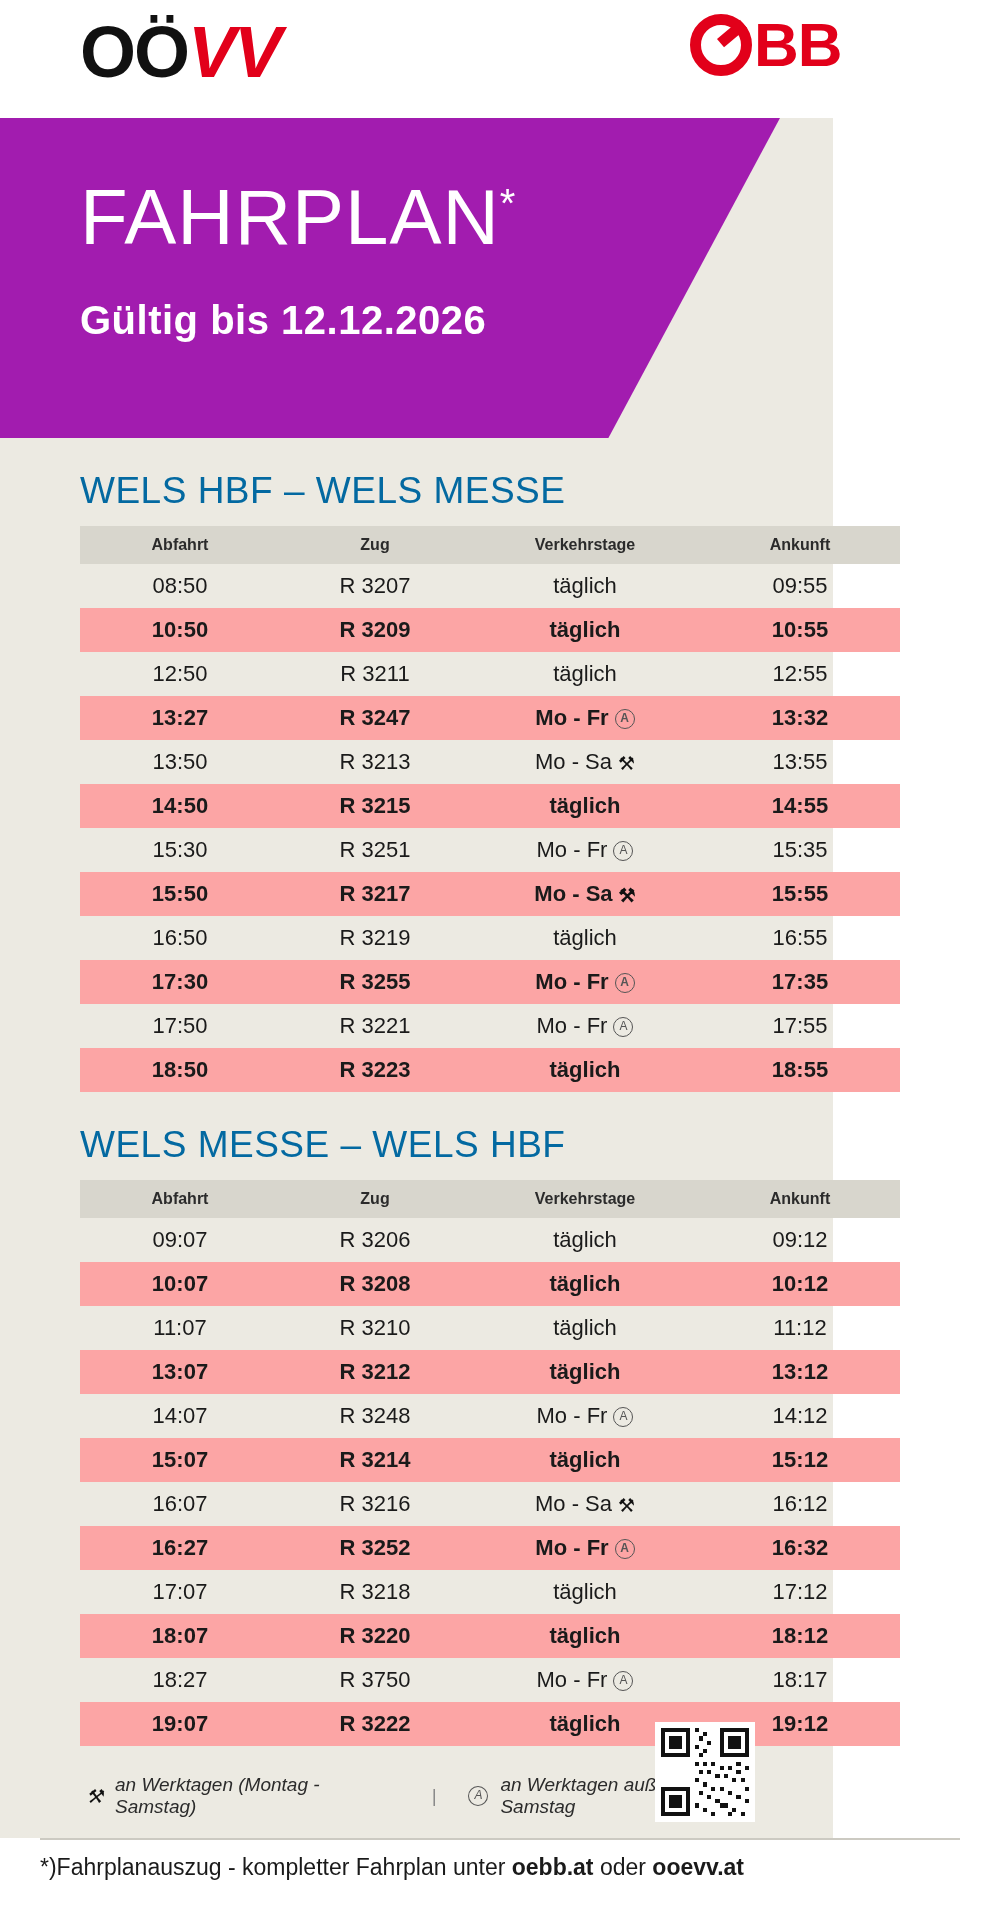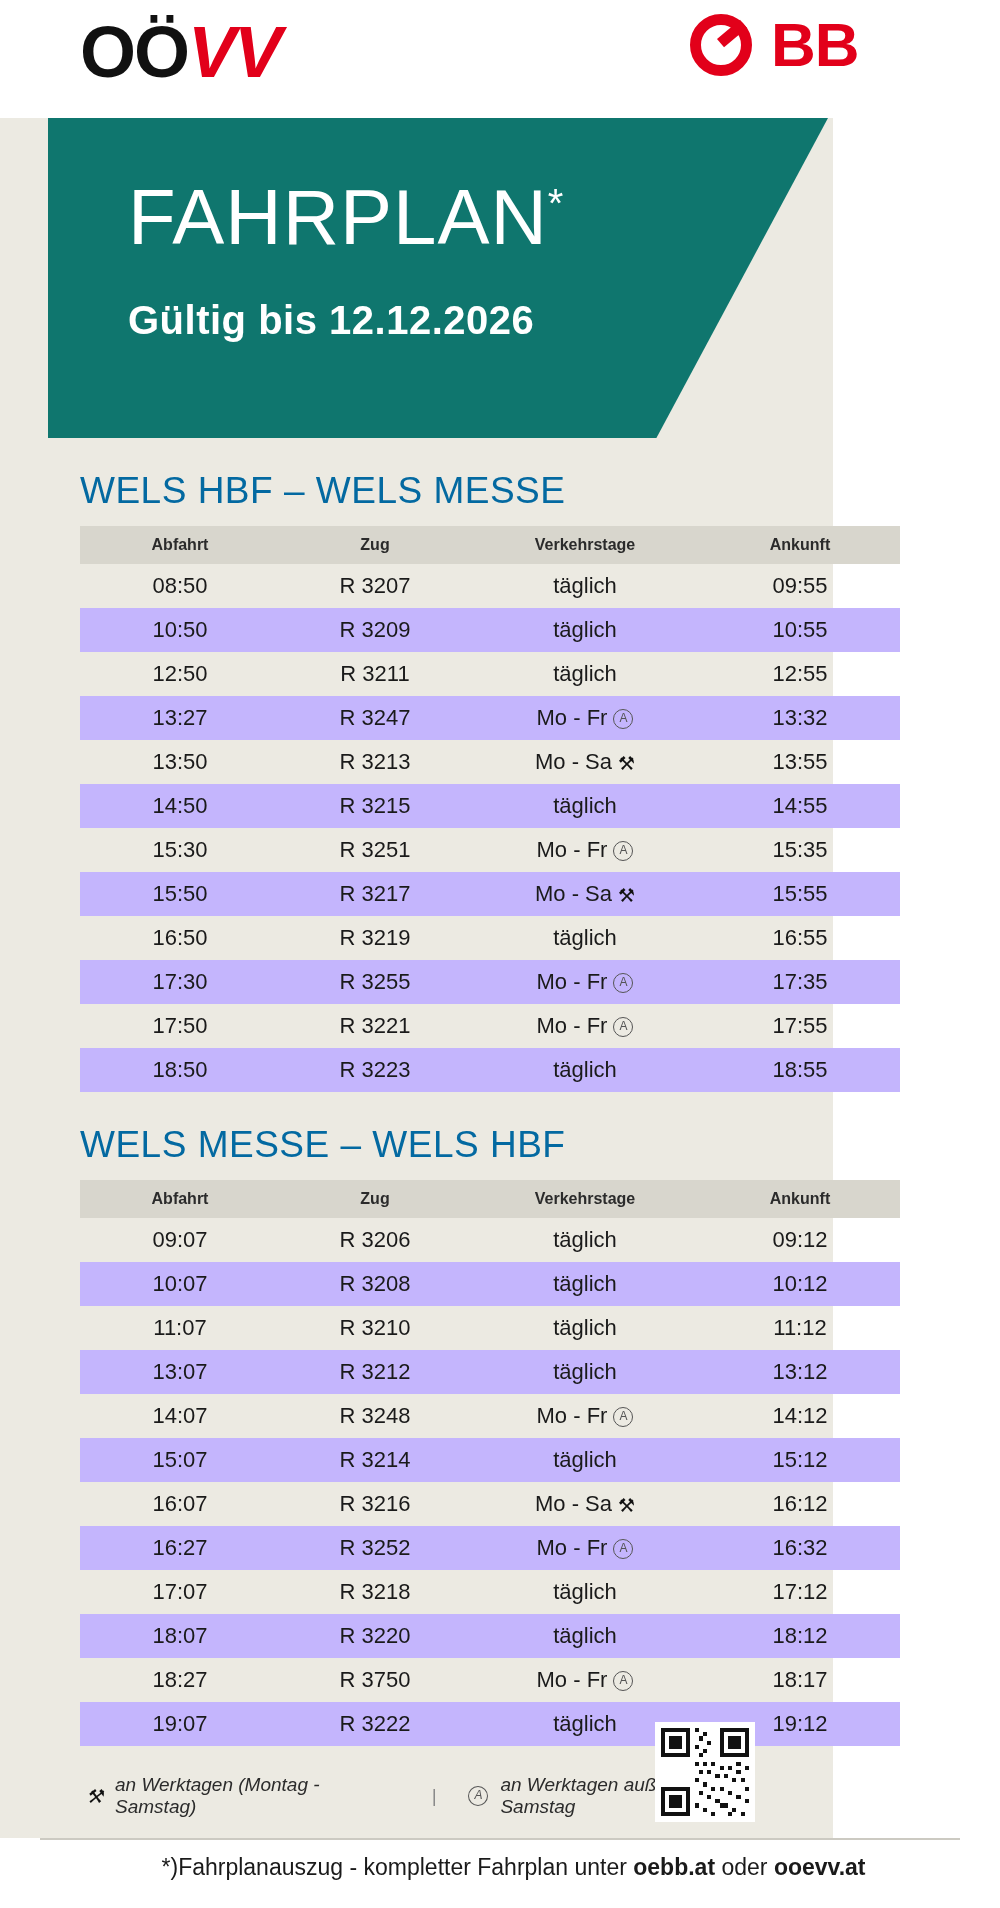--- a/index.html
+++ b/index.html
@@ -10,66 +10,66 @@
     -webkit-font-smoothing:antialiased;
     overflow:hidden;
   }
   .page{position:relative;width:833px;height:1908px;background:#ffffff;}
 
   
   .logos{position:relative;height:118px;background:#ffffff;}
   .ooevv{position:absolute;left:80px;top:16px;display:flex;align-items:center;}
   .ooevv .oo{font-weight:bold;font-size:72px;letter-spacing:-2px;color:#111111;line-height:1;}
   .ooevv .vv{font-weight:bold;font-size:72px;letter-spacing:-2px;color:#e2001a;line-height:1;font-style:italic;}
-  .oebb{position:absolute;left:690px;top:14px;display:flex;align-items:center;gap:17px;}
+  .oebb{position:absolute;left:690px;top:14px;display:flex;align-items:center;}
   .oebb-o{position:relative;width:62px;height:62px;border-radius:50%;border:11px solid #e2001a;box-sizing:border-box;}
   .oebb-o:after{content:"";position:absolute;width:30px;height:11px;background:#e2001a;transform:rotate(-40deg);left:16px;top:3px;}
   .oebb-txt{font-weight:bold;font-size:62px;color:#e2001a;line-height:1;margin-left:2px;letter-spacing:-1px;}
 
   
   .sheet{position:relative;background:#eceae2;height:1790px;}
 
   
-  .banner{position:relative;width:780px;height:320px;background:#0f766e;
-          clip-path:polygon(0 0, 100% 0, 78% 100%, 0 100%);margin-left:48px;}
+  .banner{position:relative;width:780px;height:320px;background:#a21caf;
+          clip-path:polygon(0 0, 100% 0, 78% 100%, 0 100%);}
   .banner h1{margin:0;position:absolute;left:80px;top:60px;color:#ffffff;
              font-size:78px;font-weight:300;letter-spacing:1px;line-height:1;}
   .banner h1 .star{font-size:40px;vertical-align:super;}
   .banner h2{margin:0;position:absolute;left:80px;top:180px;color:#ffffff;
              font-size:40px;font-weight:bold;letter-spacing:.5px;}
 
   
   .section{padding:0 80px;}
   .section-title{font-size:37px;font-weight:300;color:#0369a1;letter-spacing:.5px;
                  margin:32px 0 14px 0;}
   table{border-collapse:collapse;width:820px;table-layout:fixed;}
   th{background:#d8d6cd;color:#2b2b2b;font-size:16px;font-weight:bold;padding:10px 0;}
   td{font-size:22px;color:#1a1a1a;text-align:center;padding:9px 0;}
-  tr.alt td{background:#c4b5fd;}
+  tr.alt td{background:#fca5a5;font-weight:bold;}
   tr.plain td{background:transparent;}
   col.c1{width:200px;}col.c2{width:190px;}col.c3{width:230px;}col.c4{width:200px;}
   .sym-a{display:inline-block;width:18px;height:18px;border:1.5px solid #555;border-radius:50%;
          font-size:12px;line-height:17px;text-align:center;color:#555;vertical-align:middle;margin-left:6px;}
   .sym-x{display:inline-block;font-size:19px;color:#111;vertical-align:middle;margin-left:6px;}
 
   
   .legend{display:flex;align-items:center;padding:28px 80px 0 80px;font-size:19px;
           font-style:italic;color:#2b2b2b;}
   .legend .item{display:flex;align-items:center;}
   .legend .divider{margin:0 26px;color:#8a8a8a;}
   .legend .lab{margin-left:12px;}
 
   
   .qr{position:absolute;right:78px;bottom:86px;width:88px;height:88px;background:#ffffff;padding:6px;}
   .qr canvas,.qr .grid{width:88px;height:88px;display:block;}
 
   
   .footer{position:absolute;left:0;bottom:0;width:1000px;background:#ffffff;height:70px;}
   .footer .line{position:absolute;left:40px;top:0;width:920px;height:2px;background:#cccac2;}
-  .footer p{margin:0;padding:16px 13px 0 40px;font-size:23px;color:#1a1a1a;text-align:center;}
+  .footer p{margin:0;padding:16px 13px 0 40px;font-size:23px;color:#1a1a1a;}
   .footer b{font-weight:bold;}
 </style>
 </head>
 <body>
 
 <div class="page">
 
   <div class="logos">
     <div class="ooevv">
       <span class="oo">OÖ</span>

